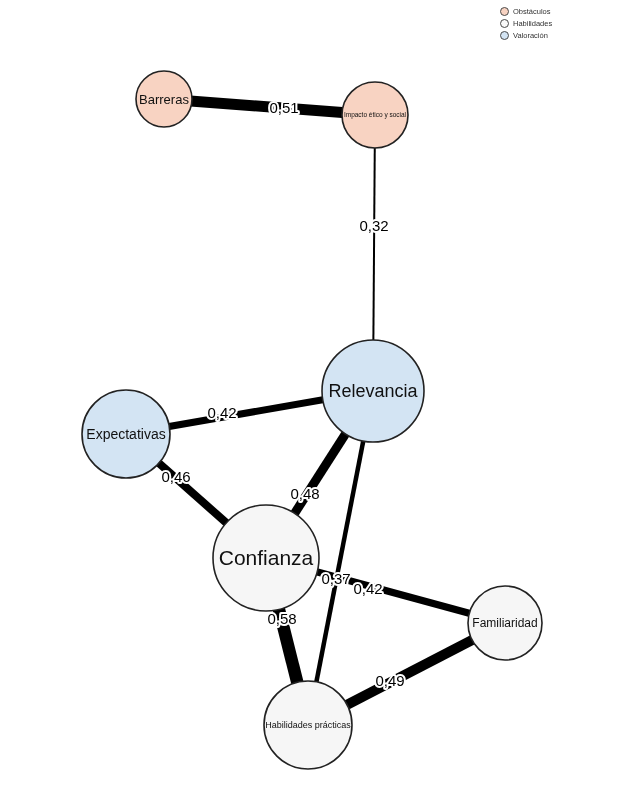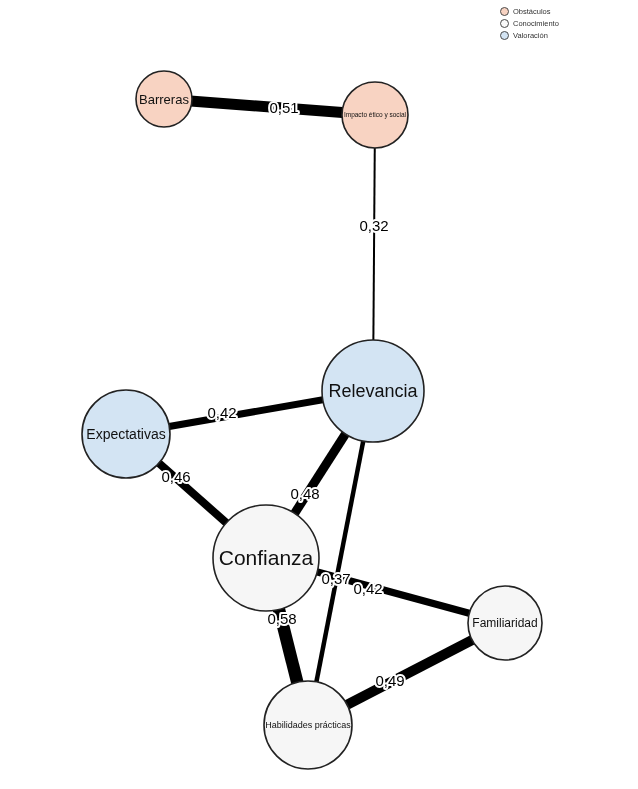--- a/index.html
+++ b/index.html
@@ -124,19 +124,19 @@
     <text x="390" y="681" dy="0.35em" class="edge-label">0,49</text>
   </svg>
 
 <div class="legend">
   <div class="legend-row">
     <span class="swatch" style="background: rgb(248, 211, 194);"></span>
     <span class="legend-label">Obstáculos</span>
   </div>
   <div class="legend-row">
     <span class="swatch" style="background: rgb(250, 250, 250);"></span>
-    <span class="legend-label">Conocimiento</span>
+    <span class="legend-label">Habilidades</span>
   </div>
   <div class="legend-row">
     <span class="swatch" style="background: rgb(211, 228, 243);"></span>
     <span class="legend-label">Valoración</span>
   </div>
 </div>
 
 </body></html>

